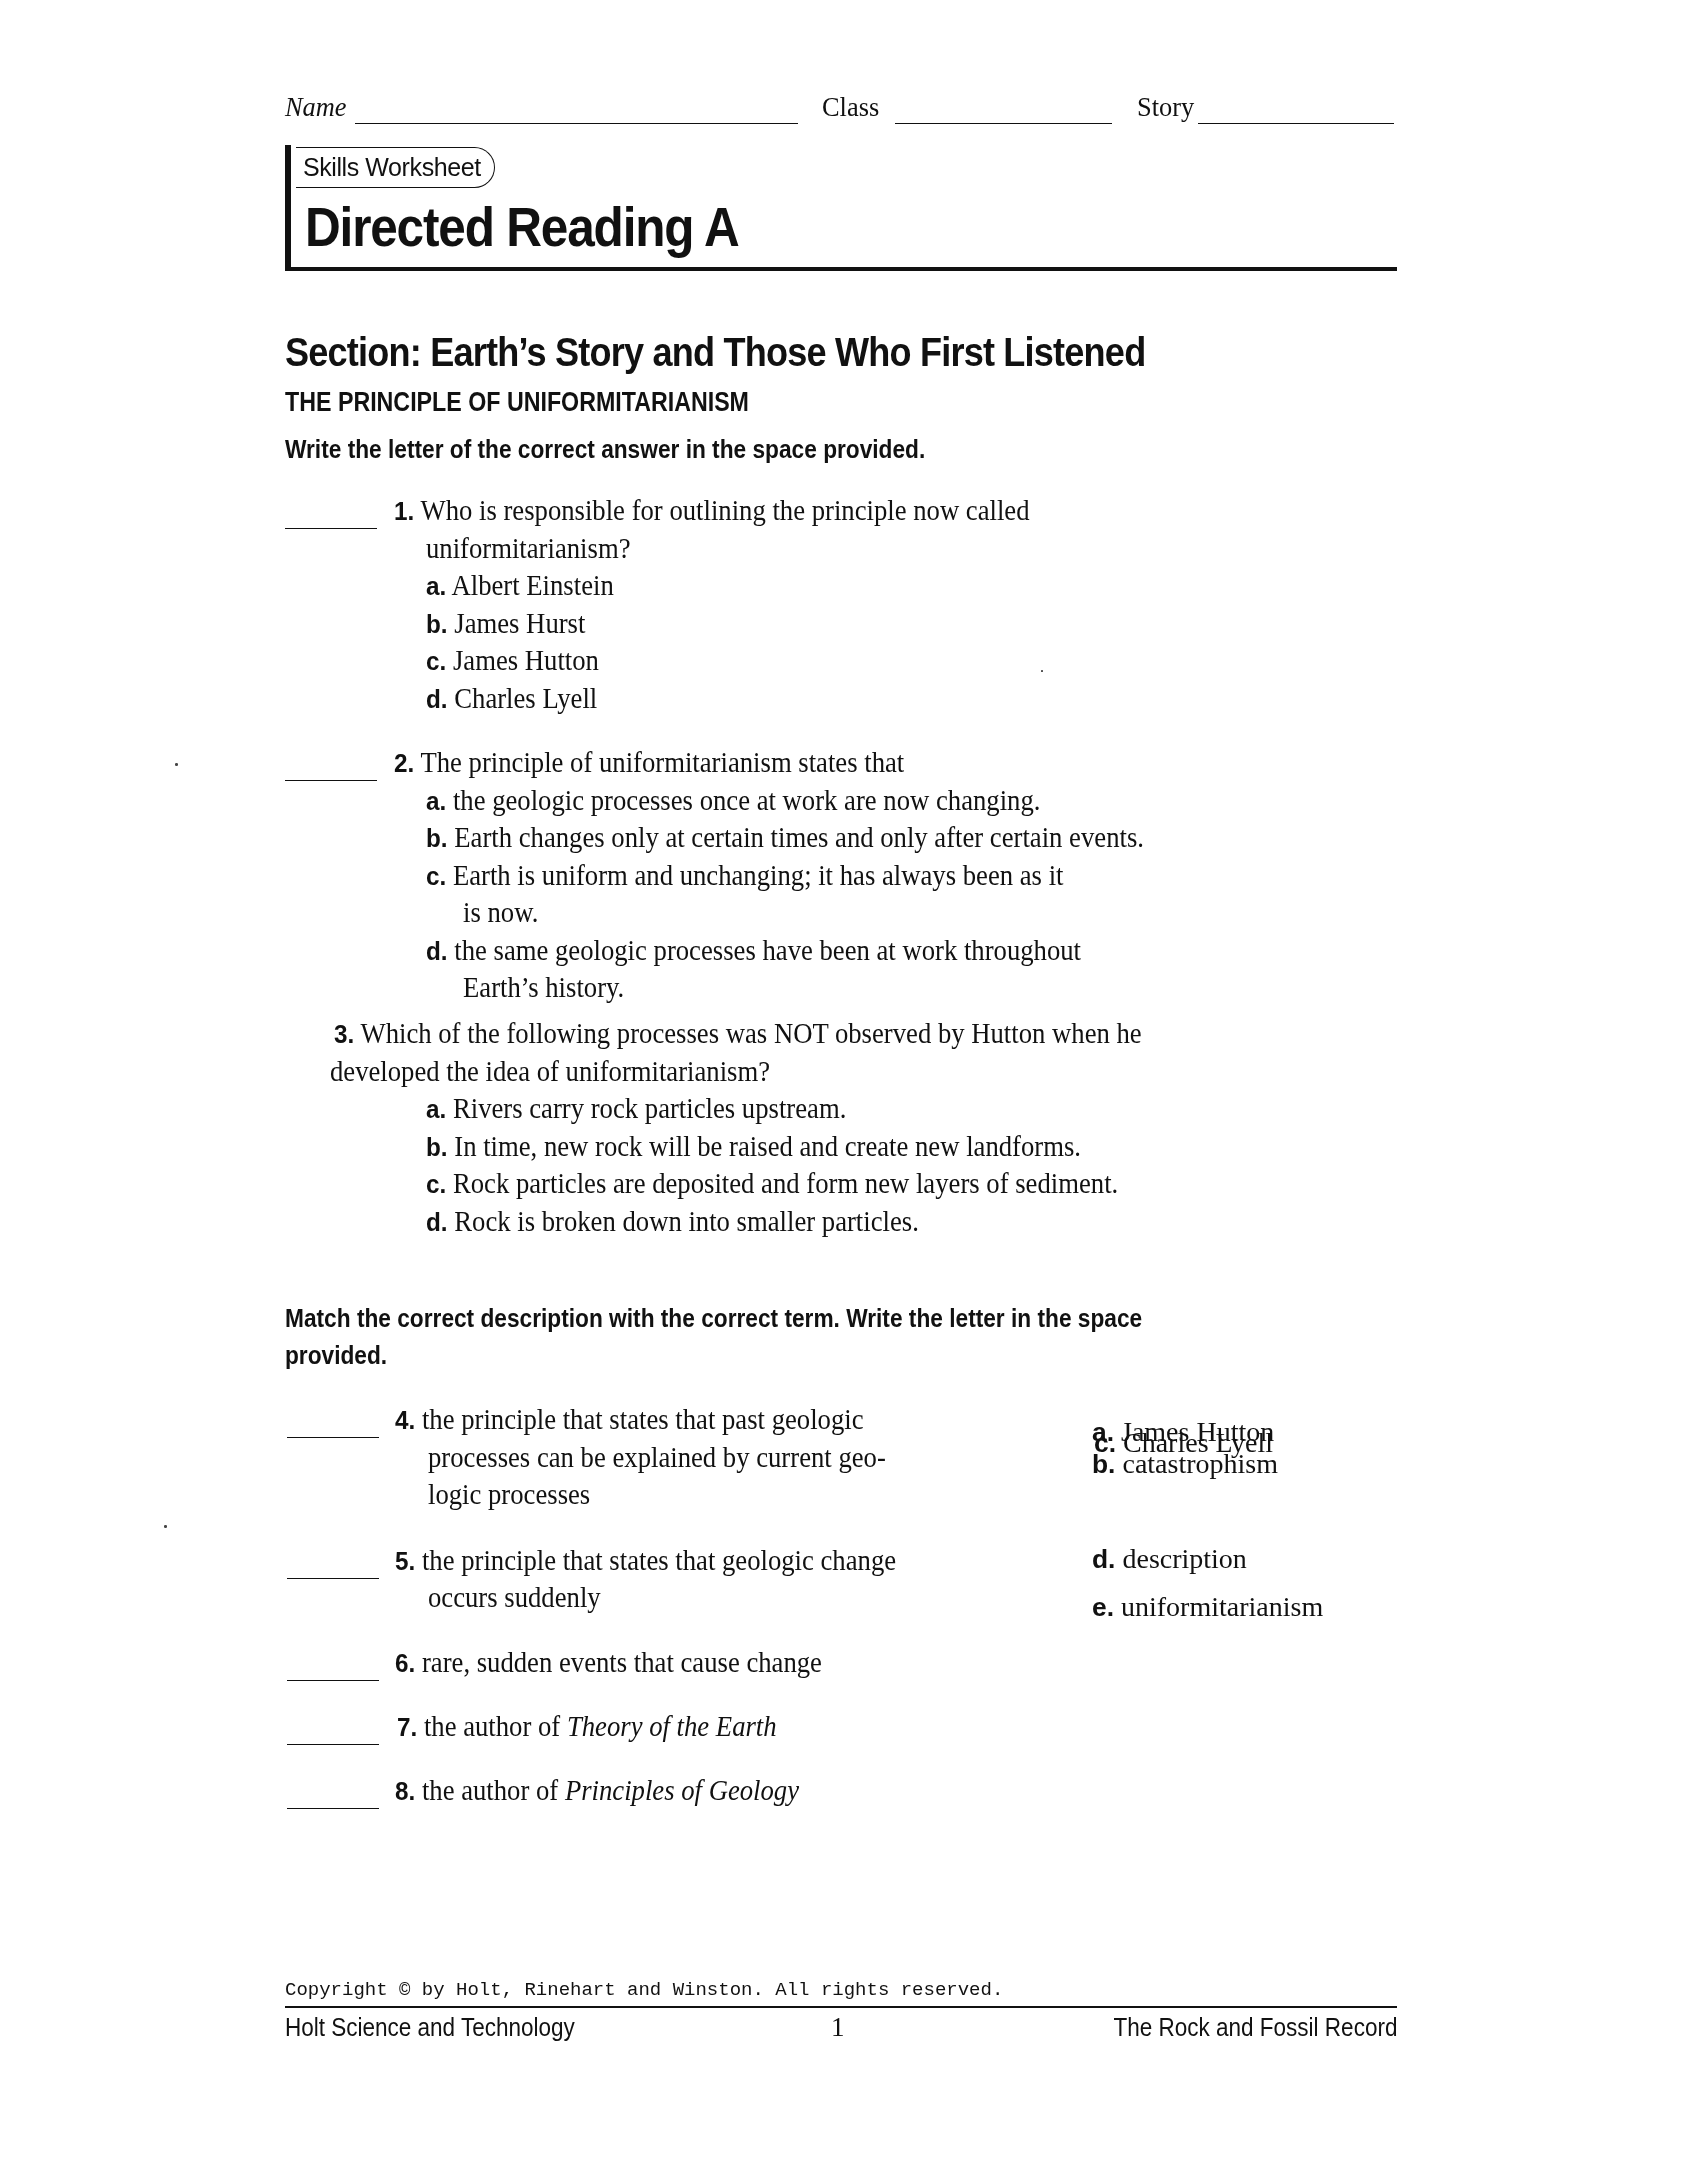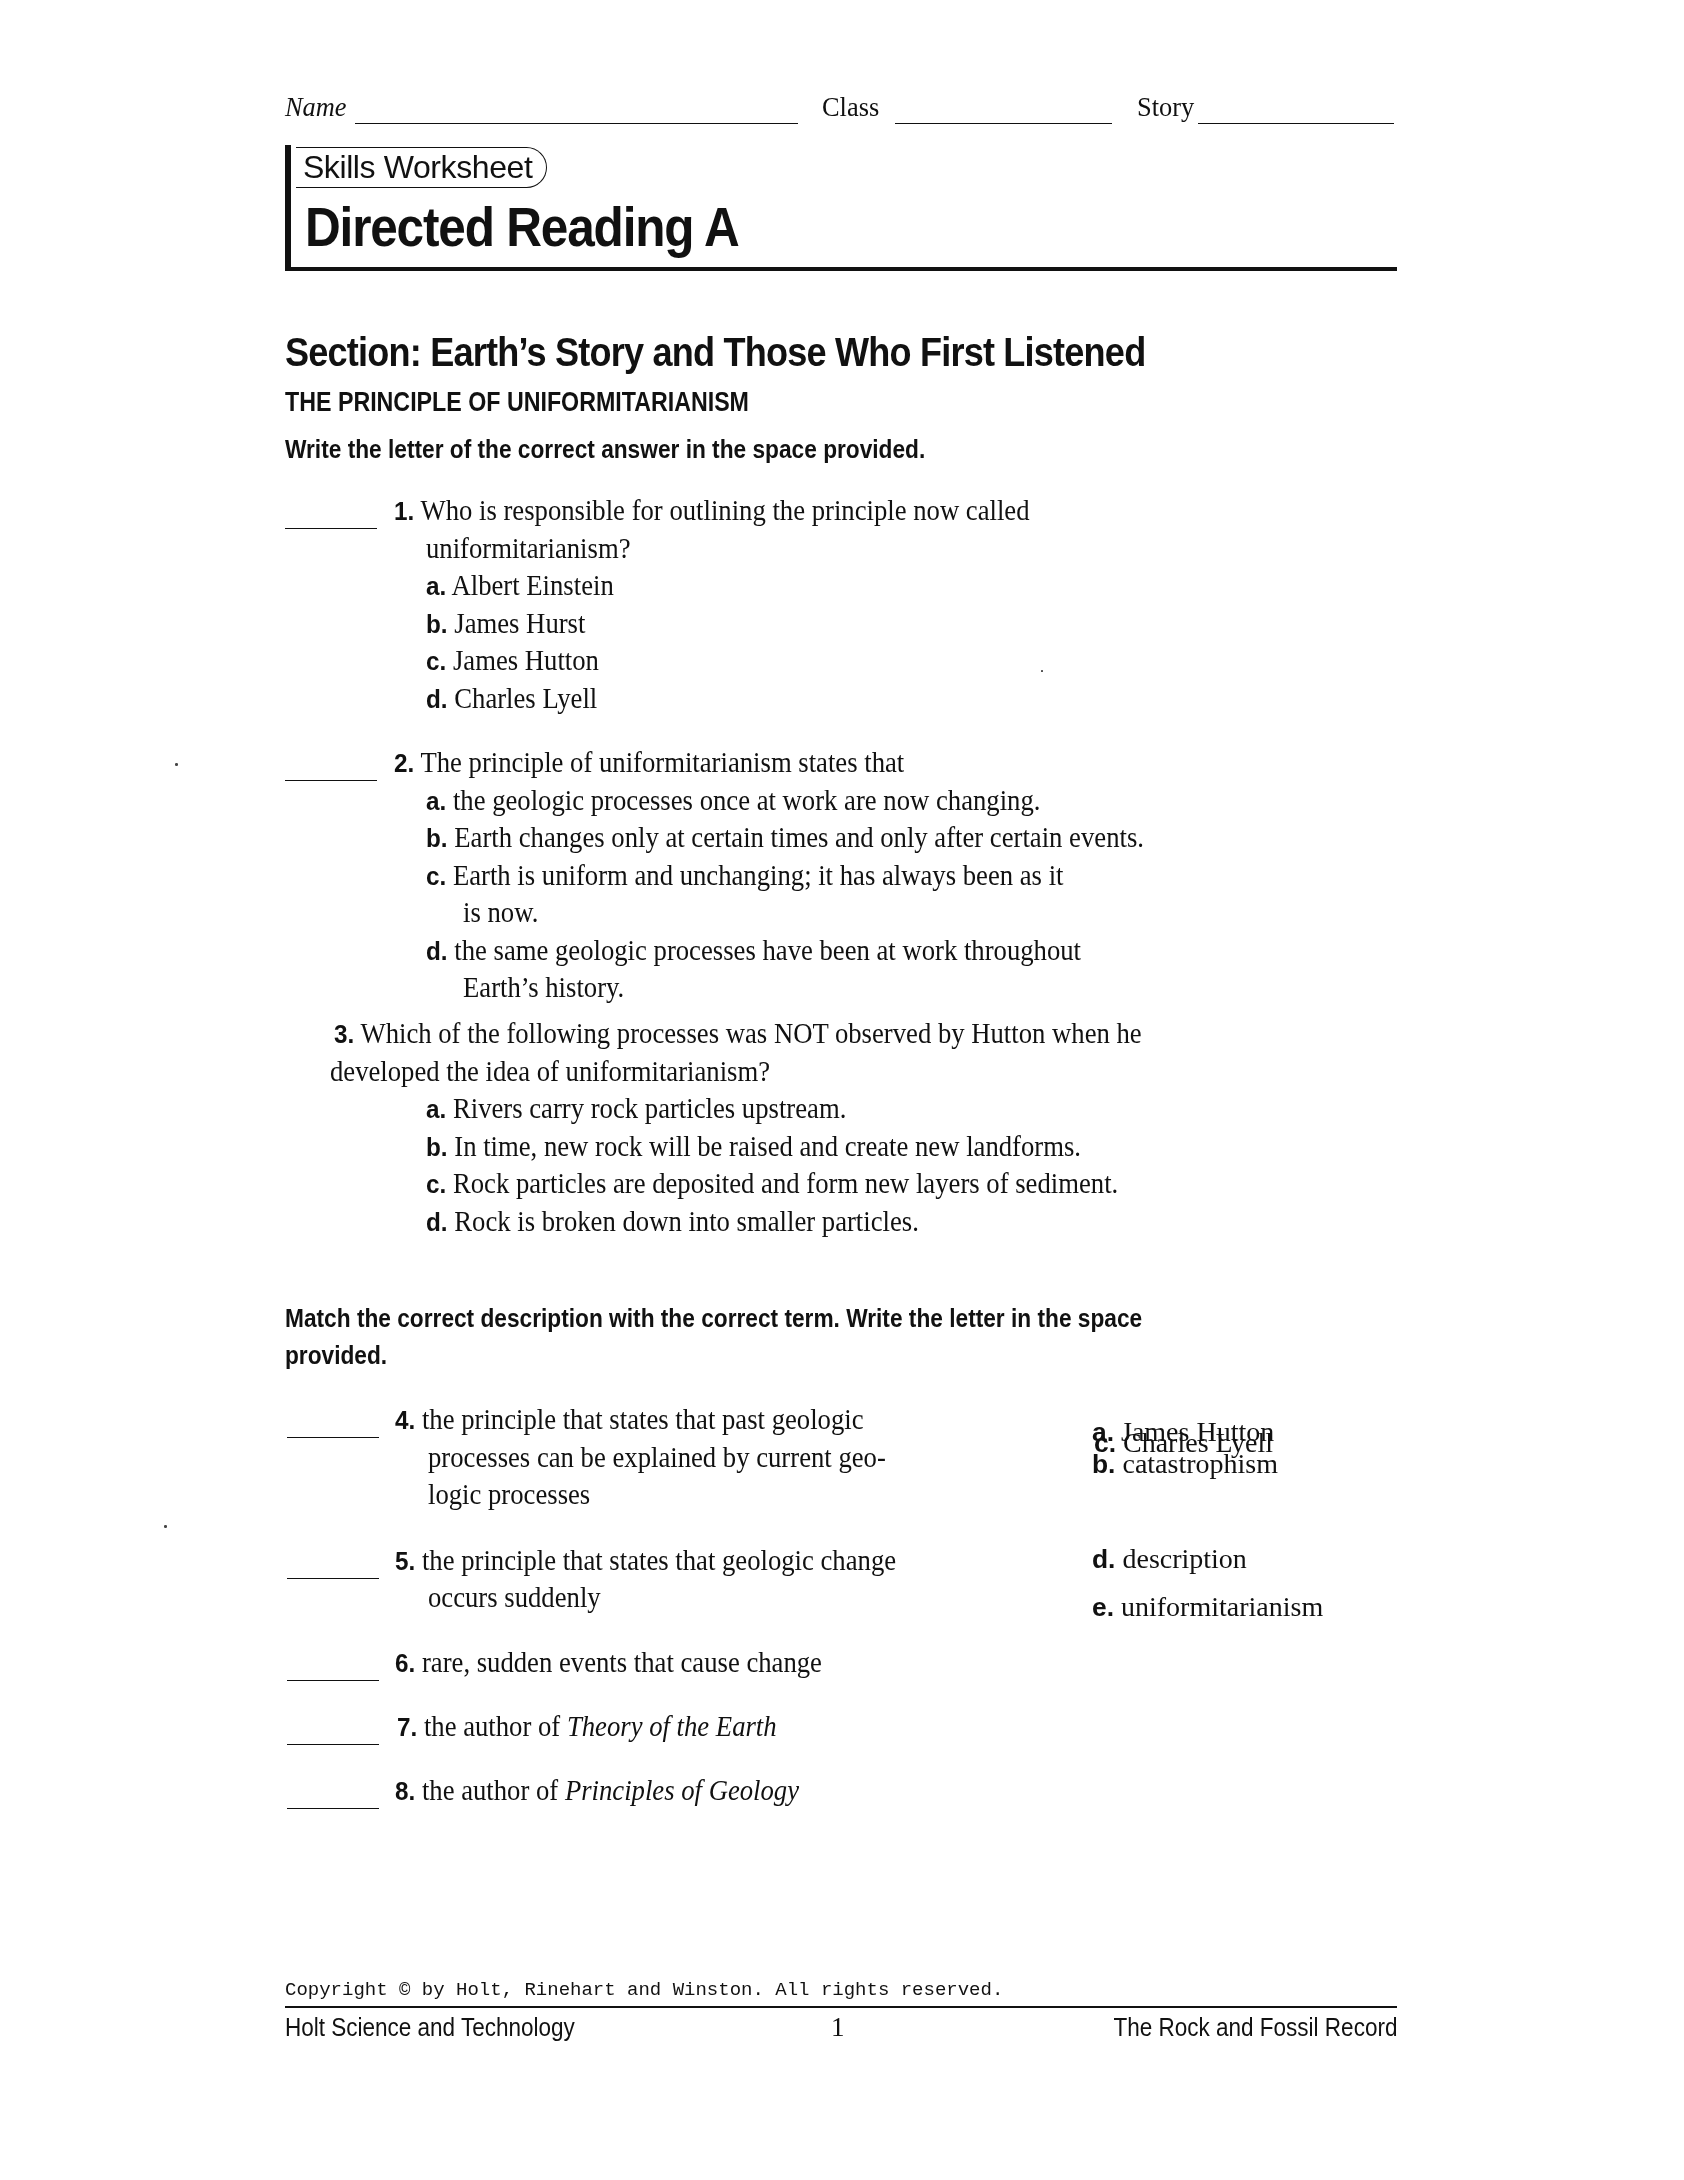--- a/index.html
+++ b/index.html
@@ -31,21 +31,21 @@
       border-left: 6px solid #111;
       border-bottom: 4.3px solid #111;
       box-sizing: border-box;
     }
     .pill {
       position: absolute; left: 5.1px; top: 1.7px;
       height: 39px; padding: 0 13.6px 0 6.8px;
       border: 1.7px solid #111; border-left: none;
       border-radius: 0 20.4px 20.4px 0;
       font-family: "Liberation Sans", "DejaVu Sans", sans-serif;
-      font-size: 32px; line-height: 39px;
+      font-size: 25px; line-height: 39px;
       letter-spacing: -0.4px;
     }
     .doc-title {
       position: absolute; left: 13.6px; top: 48px;
       font-family: "Liberation Sans", "DejaVu Sans", sans-serif;
       font-weight: bold; font-size: 55px; line-height: 68px;
       letter-spacing: -1.3px;
       transform: scaleX(0.9); transform-origin: left center;
     }
 

